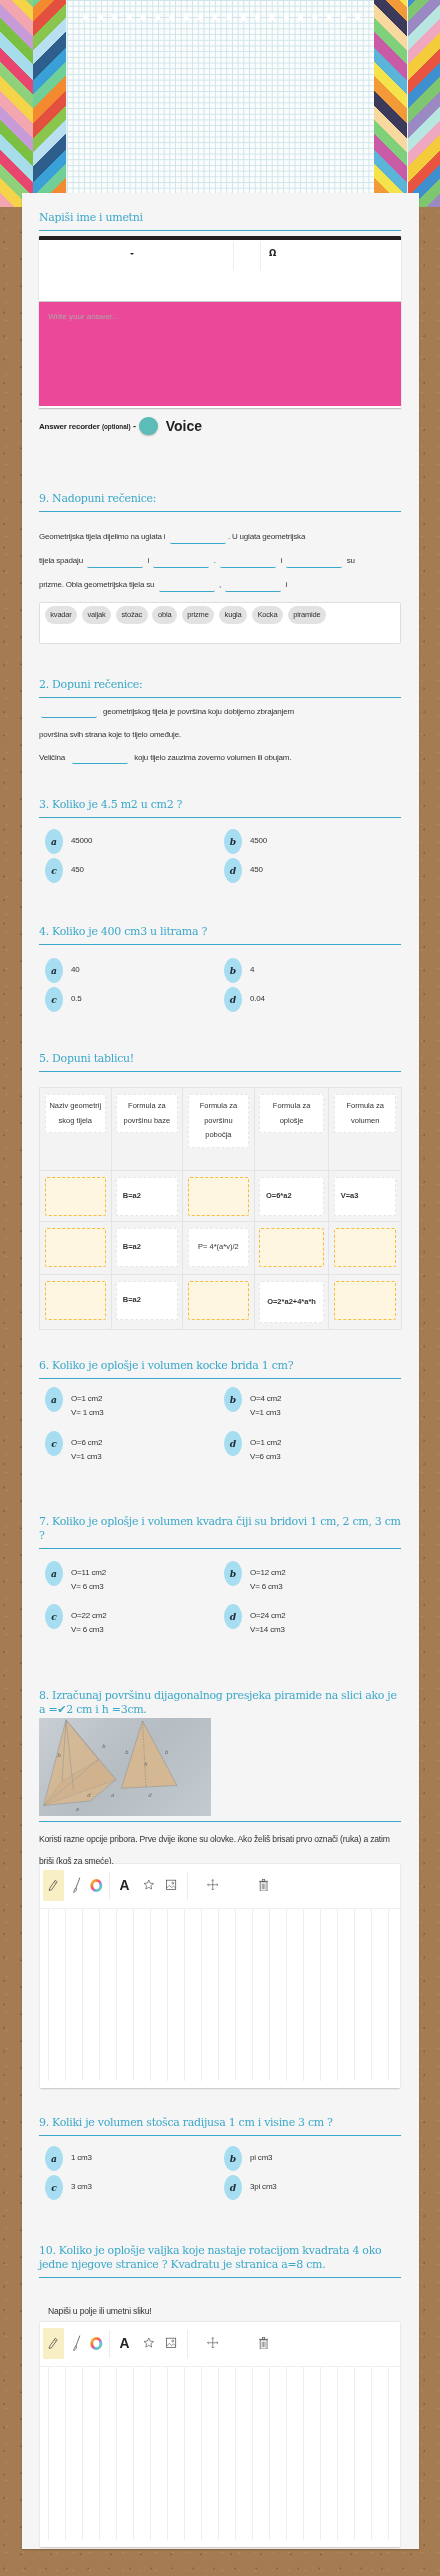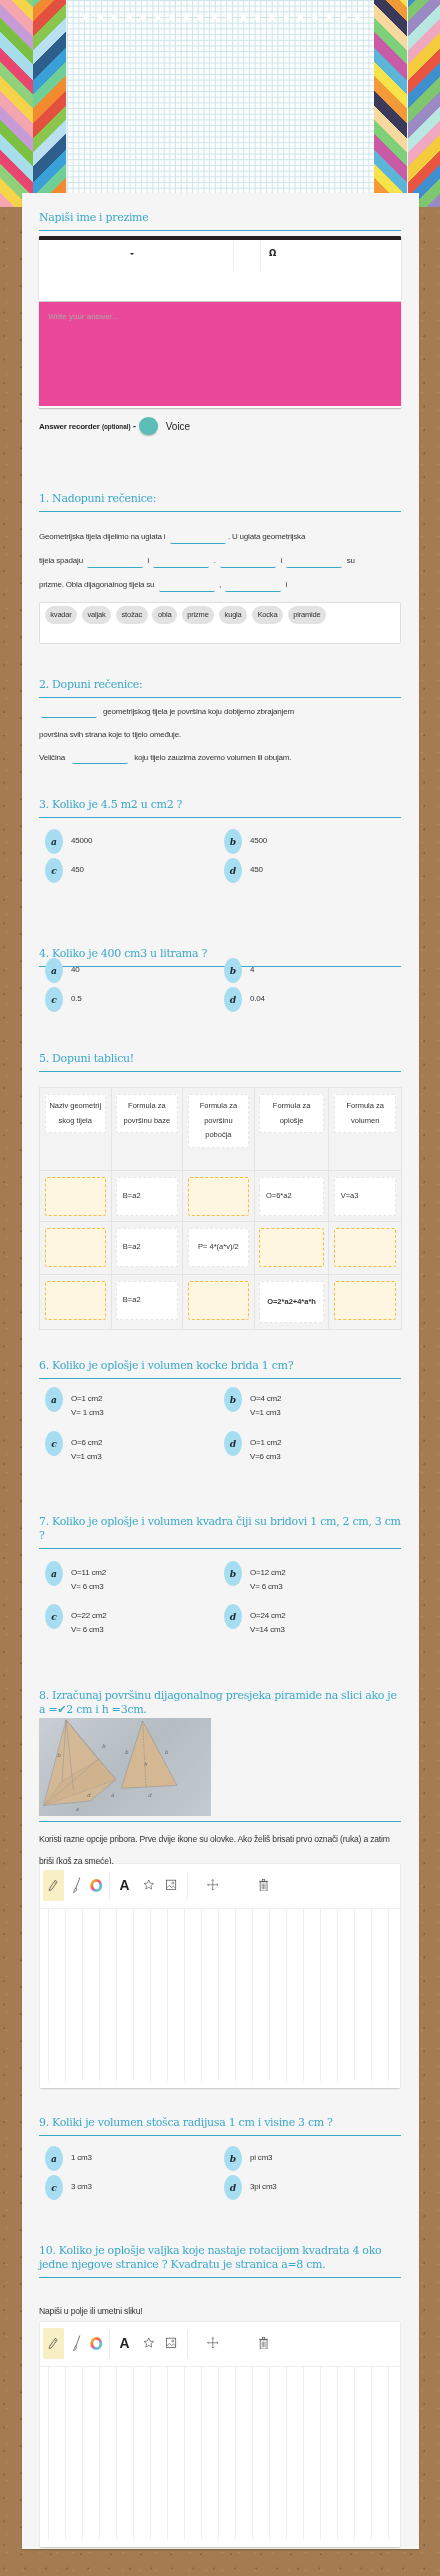--- a/index.html
+++ b/index.html
@@ -89,35 +89,35 @@
   .rte-input {
     display: block; width: 100%; height: 104px; border: none; outline: none; resize: none;
     padding: 10.3px 9.2px; font-family: "Liberation Sans", sans-serif; font-size: 8px; color: #333; background: #ec4899;
   }
   .rte-input::placeholder { color: #a8a8a8; }
   .recorder { position: absolute; left: 39px; top: 417px; height: 18.4px; display: flex; align-items: center; font-family: "Liberation Sans", sans-serif; color: #222; }
   .recorder .lbl { font-weight: bold; font-size: 8px; letter-spacing: -0.2px; }
   .recorder .opt { font-weight: bold; font-size: 6.3px; margin-left: 2.3px; }
   .recorder .dash { font-weight: bold; margin: 0 3.4px 0 2.3px; }
   .rec-btn { width: 18.4px; height: 18.4px; border-radius: 50%; background: #5bbcb8; box-shadow: 0 1.1px 1.7px rgba(0,0,0,0.25); border: none; }
-  .recorder .voice { font-weight: normal; font-size: 10px; margin-left: 8px; }
+  .recorder .voice { font-weight: bold; font-size: 14px; margin-left: 8px; }
   
   .chips { position: absolute; left: 39px; top: 602px; width: 362px; height: 42px; background: #fff; border: 0.6px solid #ddd; border-radius: 1.7px; padding: 3.4px 4.6px; display: flex; flex-wrap: wrap; gap: 1.1px 4.6px; align-content: flex-start; }
   .chip { background: #e2e2e2; border-radius: 9.2px; padding: 0 5.7px; height: 18px; line-height: 18px; font-family: "Liberation Sans", sans-serif; font-size: 7.5px; color: #333; letter-spacing: -0.2px; cursor: grab; }
   
   .opts { position: absolute; left: 45px; width: 356px; }
   .opt-row { position: absolute; display: flex; align-items: flex-start; }
   .opt-bubble { width: 18px; height: 25px; border-radius: 50%; background: #a6ddf1; display: flex; align-items: center; justify-content: center; font-family: "DejaVu Serif", serif; font-style: italic; font-weight: bold; font-size: 9.2px; color: #1d2a33; }
   .opt-text { margin-left: 8px; font-family: "Liberation Sans", sans-serif; font-size: 8px; color: #333; line-height: 14.3px; padding-top: 5.2px; white-space: pre-line; letter-spacing: -0.2px; }
   
   .tbl { position: absolute; left: 39px; top: 1087px; width: 363px; display: grid; grid-template-columns: repeat(5, 1fr); border: 0.6px solid #e4e4e4; background: #f3f3f3; }
   .tcell { border-right: 0.6px solid #e4e4e4; border-bottom: 0.6px solid #e4e4e4; padding: 5.7px 4.6px; }
   .tcell:nth-child(5n) { border-right: none; }
   .tbox { background: #fff; border: 0.9px dashed #e6e6e6; border-radius: 2.3px; text-align: center; font-family: "Liberation Sans", sans-serif; font-size: 7.5px; color: #333; line-height: 14.3px; padding: 4.6px 2.3px; }
-  .tbox.left { text-align: center; padding-left: 5.7px; }
+  .tbox.left { text-align: center; padding-left: 5.7px; font-weight: bold; }
   .tdrop { background: #fef6e1; border: 0.9px dashed #f2be3c; border-radius: 2.3px; height: 39px; }
   .tbox.mid { height: 39px; display: flex; align-items: center; justify-content: flex-start; }
   .tbox.mid.center { justify-content: center; }
   
   .pyr-img { position: absolute; left: 39px; top: 1718px; width: 172px; height: 98px; background: linear-gradient(135deg, #c9cfd4 0%, #b5bcc2 50%, #c4cbd0 100%); overflow: hidden; }
   
   .draw { position: absolute; left: 40px; width: 360px; background: #fff; box-shadow: 0 0.6px 1.7px rgba(0,0,0,0.2); border-radius: 1.1px; }
   .draw-tools { height: 45px; border-bottom: 1.1px solid #efefef; position: relative; }
   .tool { position: absolute; top: 5.7px; width: 21px; height: 31px; display: flex; align-items: center; justify-content: center; border-radius: 1.7px; }
   .tool.active { background: #f9efc4; }
@@ -139,21 +139,21 @@
   <div class="paper">
     <div class="paper-holes"></div>
   </div>
   <div class="chev chev-r1"></div>
   <div class="chev chev-r2"></div>
 </div>
 
 <div class="card"></div>
 
 <div class="q" style="top:211px;">
-  <div class="q-title">Napiši ime i prezime</div>
+  <div class="q-title">Napiši ime i umetni</div>
 </div>
 
 <div class="rte">
   <div class="rte-bar"></div>
   <div class="rte-tools">
     <div style="position:absolute;left:0;top:0;width:194px;height:30px;">
       <span class="rte-caret"></span>
     </div>
     <div class="sep1"></div>
     <div style="position:absolute;left:195px;top:0;width:26.4px;height:30px;"></div>
@@ -166,34 +166,34 @@
 
 <div class="recorder">
   <span class="lbl">Answer recorder</span>
   <span class="opt">(optional)</span>
   <span class="dash">-</span>
   <button class="rec-btn"></button>
   <span class="voice">Voice</span>
 </div>
 
 <div class="q" style="top:492px;">
-  <div class="q-title">1. Nadopuni rečenice:</div>
+  <div class="q-title">9. Nadopuni rečenice:</div>
   <div class="body-text" style="margin-top:13px;">
     <span>Geometrijska tijela dijelimo na uglata i</span>
     <span class="blank"></span><span>. U uglata geometrijska</span><br>
     <span>tijela spadaju</span>
     <span class="blank"></span>
     <span>i</span>
     <span class="blank"></span>
     <span>.</span>
     <span class="blank"></span>
     <span>i</span>
     <span class="blank"></span>
     <span>su</span><br>
-    <span>prizme. Obla dijagonalnog tijela su</span>
+    <span>prizme. Obla geometrijska tijela su</span>
     <span class="blank"></span>
     <span>,</span>
     <span class="blank"></span>
     <span>i</span><br>
     <span class="blank"></span>
     <span>.</span>
   </div>
 </div>
 <div class="chips">
   <span class="chip">kvadar</span>
@@ -234,21 +234,21 @@
   <div class="opt-row" style="left:0;top:29px;">
       <span class="opt-bubble">c</span>
       <span class="opt-text">450</span>
     </div>
   <div class="opt-row" style="left:179px;top:29px;">
       <span class="opt-bubble">d</span>
       <span class="opt-text">450</span>
     </div>
 </div>
 
-<div class="q" style="top:947px;">
+<div class="q" style="top:925px;">
   <div class="q-title">4. Koliko je 400 cm3 u litrama ?</div>
 </div>
 <div class="opts" style="top:958px;height:63px;">
   <div class="opt-row" style="left:0;top:0;">
       <span class="opt-bubble">a</span>
       <span class="opt-text">40</span>
     </div>
   <div class="opt-row" style="left:179px;top:0;">
       <span class="opt-bubble">b</span>
       <span class="opt-text">4</span>
@@ -494,21 +494,21 @@
     </div>
   <div class="opt-row" style="left:179px;top:29px;">
       <span class="opt-bubble">d</span>
       <span class="opt-text">3pi cm3</span>
     </div>
 </div>
 
 <div class="q" style="top:2244px;">
   <div class="q-title">10. Koliko je oplošje valjka koje nastaje rotacijom kvadrata  4  oko jedne njegove stranice ? Kvadratu je stranica a=8 cm.</div>
 </div>
-<div class="instr" style="top:2300px;">Napiši u polje ili umetni sliku!</div>
+<div class="instr" style="top:2300px;margin-left:9px;">Napiši u polje ili umetni sliku!</div>
 
 <div class="draw" style="top:2322px;height:225px;">
   <div class="draw-tools">
     <div class="tool active" style="left:2.9px;">
       <svg width="10.3" height="12.6" viewBox="0 0 18 22">
           <path d="M13 2 L16 5 L6 19 L2 20 L3 16 Z" fill="none" stroke="#444" stroke-width="1.3"></path>
           <line x1="11" y1="4.5" x2="14" y2="7.5" stroke="#444" stroke-width="1"></line>
         </svg>
     </div>
     <div class="tool" style="left:26.4px;">

